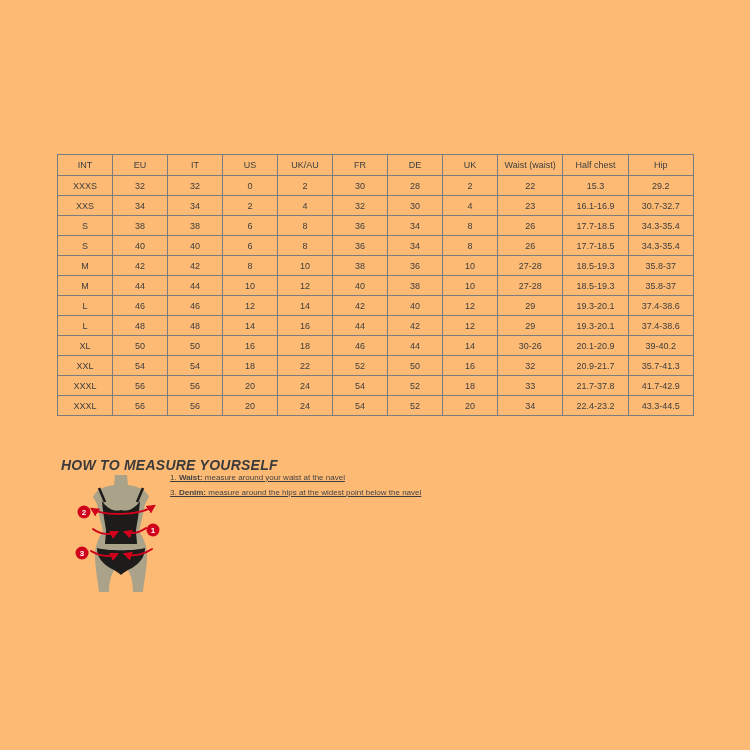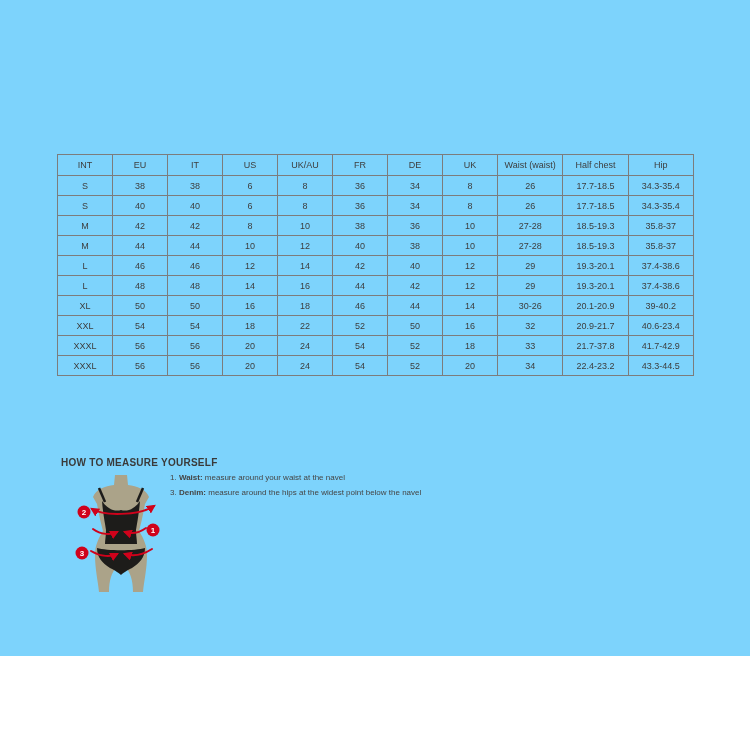--- a/index.html
+++ b/index.html
@@ -11,22 +11,22 @@
   }
   *{margin:0;padding:0;box-sizing:border-box;}
   html,body{background:#ffffff;}
   body{
     font-family:"Liberation Sans", sans-serif;
     color:var(--text_color);
   }
   .page{
     position:relative;
     width:750px;
-    height:656px;
-    background:#7dd3fc;
+    height:750px;
+    background:#fdba74;
     overflow:hidden;
   }
   
   table.size-table{
     position:absolute;
     left:57px;
     top:154px;
     width:636px;
     border-collapse:collapse;
     table-layout:fixed;
@@ -45,25 +45,26 @@
     padding:0 1px;
     white-space:nowrap;
     overflow:hidden;
   }
   table.size-table thead th{height:21px;}
   
   .measure-heading{
     position:absolute;
     left:61px;
     top:457px;
-    font-size:10px;
+    font-size:14px;
     font-weight:700;
     letter-spacing:.25px;
     text-transform:uppercase;
     color:#3a3a3a;
+    font-style:italic;
   }
   .figure-wrap{
     position:absolute;
     left:69px;
     top:469px;
     width:104px;
     height:128px;
   }
   .figure-wrap svg{display:block;width:100%;height:100%;}
   .fig-body{fill:var(--mannequin);}
@@ -77,20 +78,21 @@
     font-size:8px;
     font-weight:700;
     text-anchor:middle;
   }
   #arrowhead path{fill:var(--accent_red);}
   ol.steps{
     position:absolute;
     left:170px;
     top:473px;
     list-style:none;
+    text-decoration:underline;
   }
   ol.steps li{
     font-size:8px;
     line-height:9px;
     margin-bottom:5.5px;
     color:#454545;
     white-space:nowrap;
   }
   ol.steps li .step-label{font-weight:700;}
 </style>
@@ -123,20 +125,46 @@
           <th>FR</th>
           <th>DE</th>
           <th>UK</th>
           <th>Waist (waist)</th>
           <th>Half chest</th>
           <th>Hip</th>
         </tr>
     </thead>
     <tbody>
         <tr>
+          <td>XXXS</td>
+          <td>32</td>
+          <td>32</td>
+          <td>0</td>
+          <td>2</td>
+          <td>30</td>
+          <td>28</td>
+          <td>2</td>
+          <td>22</td>
+          <td>15.3</td>
+          <td>29.2</td>
+        </tr>
+        <tr>
+          <td>XXS</td>
+          <td>34</td>
+          <td>34</td>
+          <td>2</td>
+          <td>4</td>
+          <td>32</td>
+          <td>30</td>
+          <td>4</td>
+          <td>23</td>
+          <td>16.1-16.9</td>
+          <td>30.7-32.7</td>
+        </tr>
+        <tr>
           <td>S</td>
           <td>38</td>
           <td>38</td>
           <td>6</td>
           <td>8</td>
           <td>36</td>
           <td>34</td>
           <td>8</td>
           <td>26</td>
           <td>17.7-18.5</td>
@@ -224,21 +252,21 @@
           <td>XXL</td>
           <td>54</td>
           <td>54</td>
           <td>18</td>
           <td>22</td>
           <td>52</td>
           <td>50</td>
           <td>16</td>
           <td>32</td>
           <td>20.9-21.7</td>
-          <td>40.6-23.4</td>
+          <td>35.7-41.3</td>
         </tr>
         <tr>
           <td>XXXL</td>
           <td>56</td>
           <td>56</td>
           <td>20</td>
           <td>24</td>
           <td>54</td>
           <td>52</td>
           <td>18</td>

